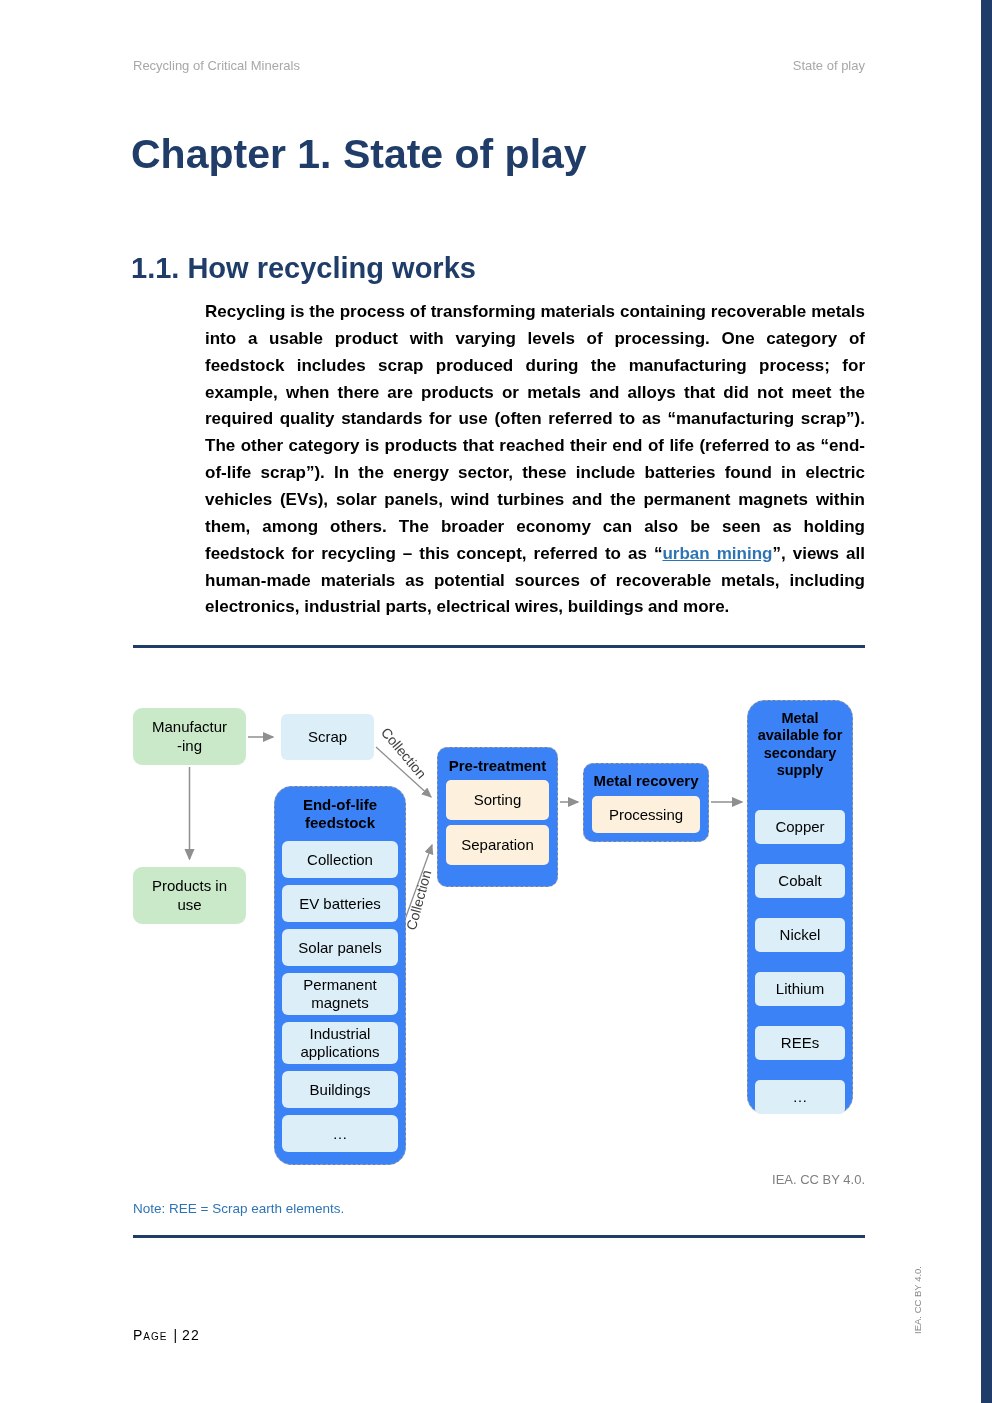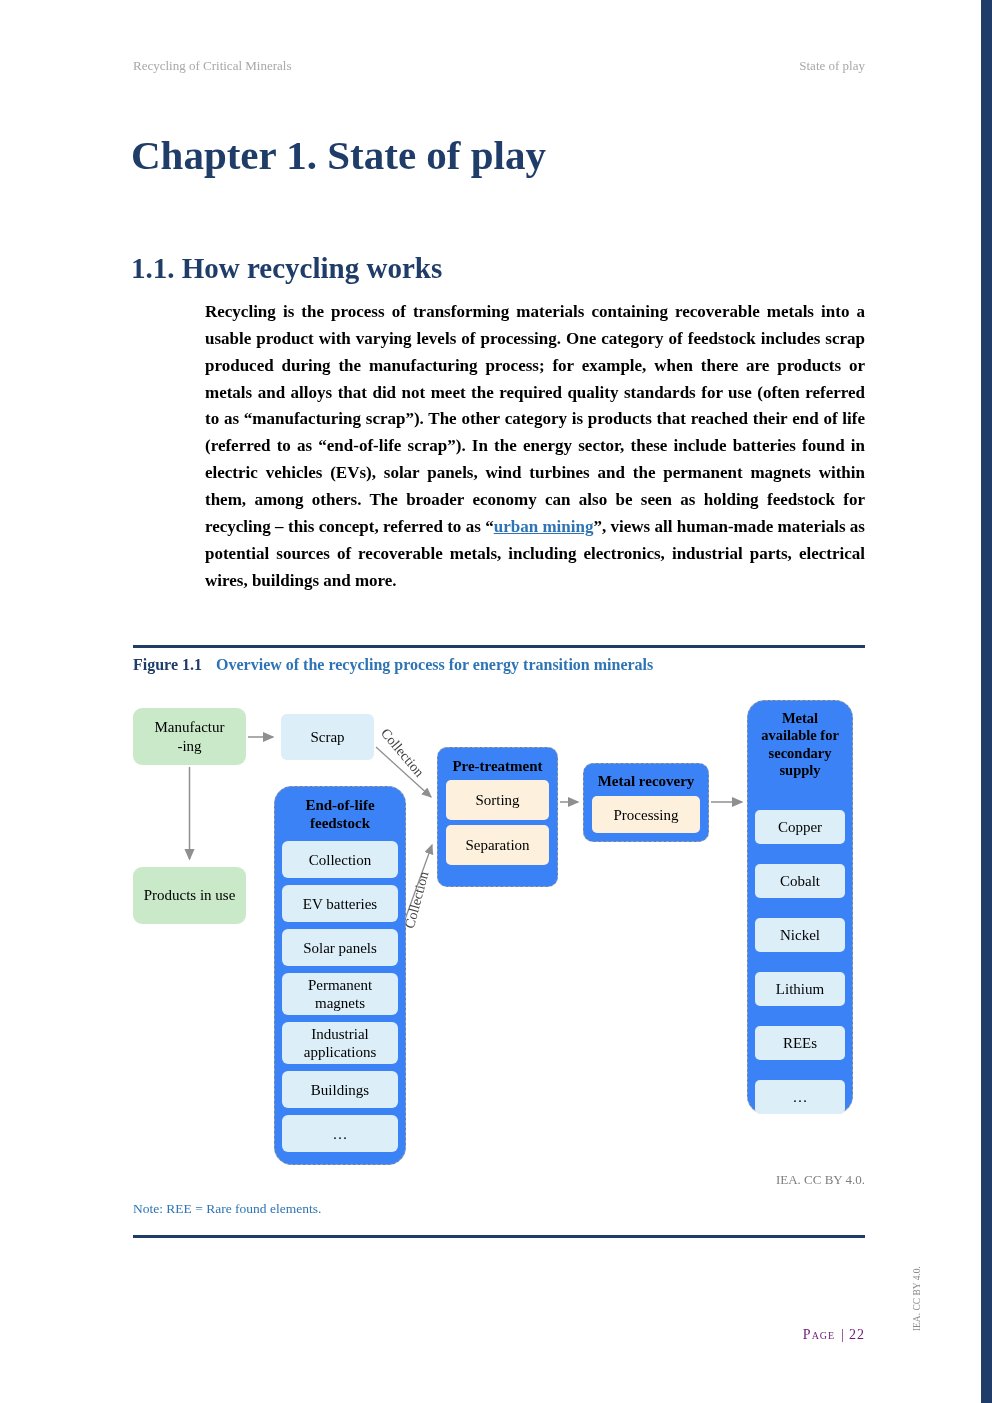--- a/index.html
+++ b/index.html
@@ -1,19 +1,19 @@
 <!DOCTYPE html>
 <html><head>
 <meta charset="utf-8">
 <style>
   * { margin:0; padding:0; box-sizing:border-box; }
   html,body { background:#ffffff; }
   .page {
     position:relative; width:992px; height:1403px; background:#ffffff;
-    font-family:Liberation Serif, serif; overflow:hidden;
+    font-family:Liberation Sans, sans-serif; overflow:hidden;
   }
   .edge-bar { position:absolute; top:0; right:0; width:11px; height:1403px; background:#1f3d68; }
 
   .running-header {
     position:absolute; top:58px; left:133px; width:732px;
     display:flex; justify-content:space-between;
     font-size:13px; color:#a8a8a8;
   }
   .chapter-title {
     position:absolute; left:131px; top:131px;
@@ -77,22 +77,22 @@
   .collection-label {
     position:absolute; font-size:14px; color:#404040; white-space:nowrap;
   }
   .collection-a { left:240px; top:50px; transform:rotate(50deg); }
   .collection-b { left:255px; top:197px; transform:rotate(-75deg); }
 
   .fig-credit { position:absolute; left:133px; top:1172px; width:732px; text-align:right; font-size:13px; color:#7f7f7f; }
   .fig-note { position:absolute; left:133px; top:1201px; font-size:13.5px; color:#2e74b5; }
 
   .page-footer {
-    position:absolute; left:133px; top:1327px; width:732px; text-align:right;
-    font-size:14px; color:#701a75; font-variant:small-caps; letter-spacing:1px;
+    position:absolute; left:133px; top:1327px; width:732px; text-align:left;
+    font-size:14px; color:#000000; font-variant:small-caps; letter-spacing:1px;
   }
   .page-footer .divider { margin:0 4px 0 6px; }
 
   .side-credit {
     position:absolute; left:912px; top:1266px;
     font-size:9.5px; color:#8a8a8a;
     writing-mode:vertical-rl; transform:rotate(180deg);
   }
 </style>
 </head>
@@ -107,23 +107,20 @@
     <span>State of play</span>
   </div>
 
   <h1 class="chapter-title">Chapter 1. State of play</h1>
   <h2 class="section-title">1.1. How recycling works</h2>
 
   <p class="body-para"><span>Recycling is the process of transforming materials containing recoverable metals into a usable product with varying levels of processing. One category of feedstock includes scrap produced during the manufacturing process; for example, when there are products or metals and alloys that did not meet the required quality standards for use (often referred to as “manufacturing scrap”). The other category is products that reached their end of life (referred to as “end-of-life scrap”). In the energy sector, these include batteries found in electric vehicles (EVs), solar panels, wind turbines and the permanent magnets within them, among others. The broader economy can also be seen as holding feedstock for recycling – this concept, referred to as “</span><a href="#">urban mining</a><span>”, views all human-made materials as potential sources of recoverable metals, including electronics, industrial parts, electrical wires, buildings and more.</span></p>
 
   <div class="rule rule-top"></div>
 
-  <div class="fig-caption">
-    <span class="fig-label">Figure 1.1</span><span class="fig-text">Overview of the recycling process for energy transition minerals</span>
-  </div>
 
   <div class="diagram">
 
     <svg class="connectors" viewBox="0 0 732 480">
       <defs>
         <marker id="arrow" markerWidth="9" markerHeight="8" refX="7" refY="3.5" orient="auto">
           <path d="M0,0 L8,3.5 L0,7 z" fill="#8f8f8f"></path>
         </marker>
       </defs>
       <line x1="115" y1="42" x2="140" y2="42" stroke="#8f8f8f" stroke-width="1.5" marker-end="url(#arrow)"></line>
@@ -172,21 +169,21 @@
       <div class="item">Cobalt</div>
       <div class="item">Nickel</div>
       <div class="item">Lithium</div>
       <div class="item">REEs</div>
       <div class="item">…</div>
     </div>
 
   </div>
 
   <div class="fig-credit">IEA. CC BY 4.0.</div>
-  <div class="fig-note">Note: REE = Rare found elements.</div>
+  <div class="fig-note">Note: REE = Scrap earth elements.</div>
 
   <div class="rule rule-bottom"></div>
 
   <div class="page-footer">
     <span>Page</span><span class="divider">|</span><span>22</span>
   </div>
 
   <div class="side-credit">IEA. CC BY 4.0.</div>
 
 </div>

